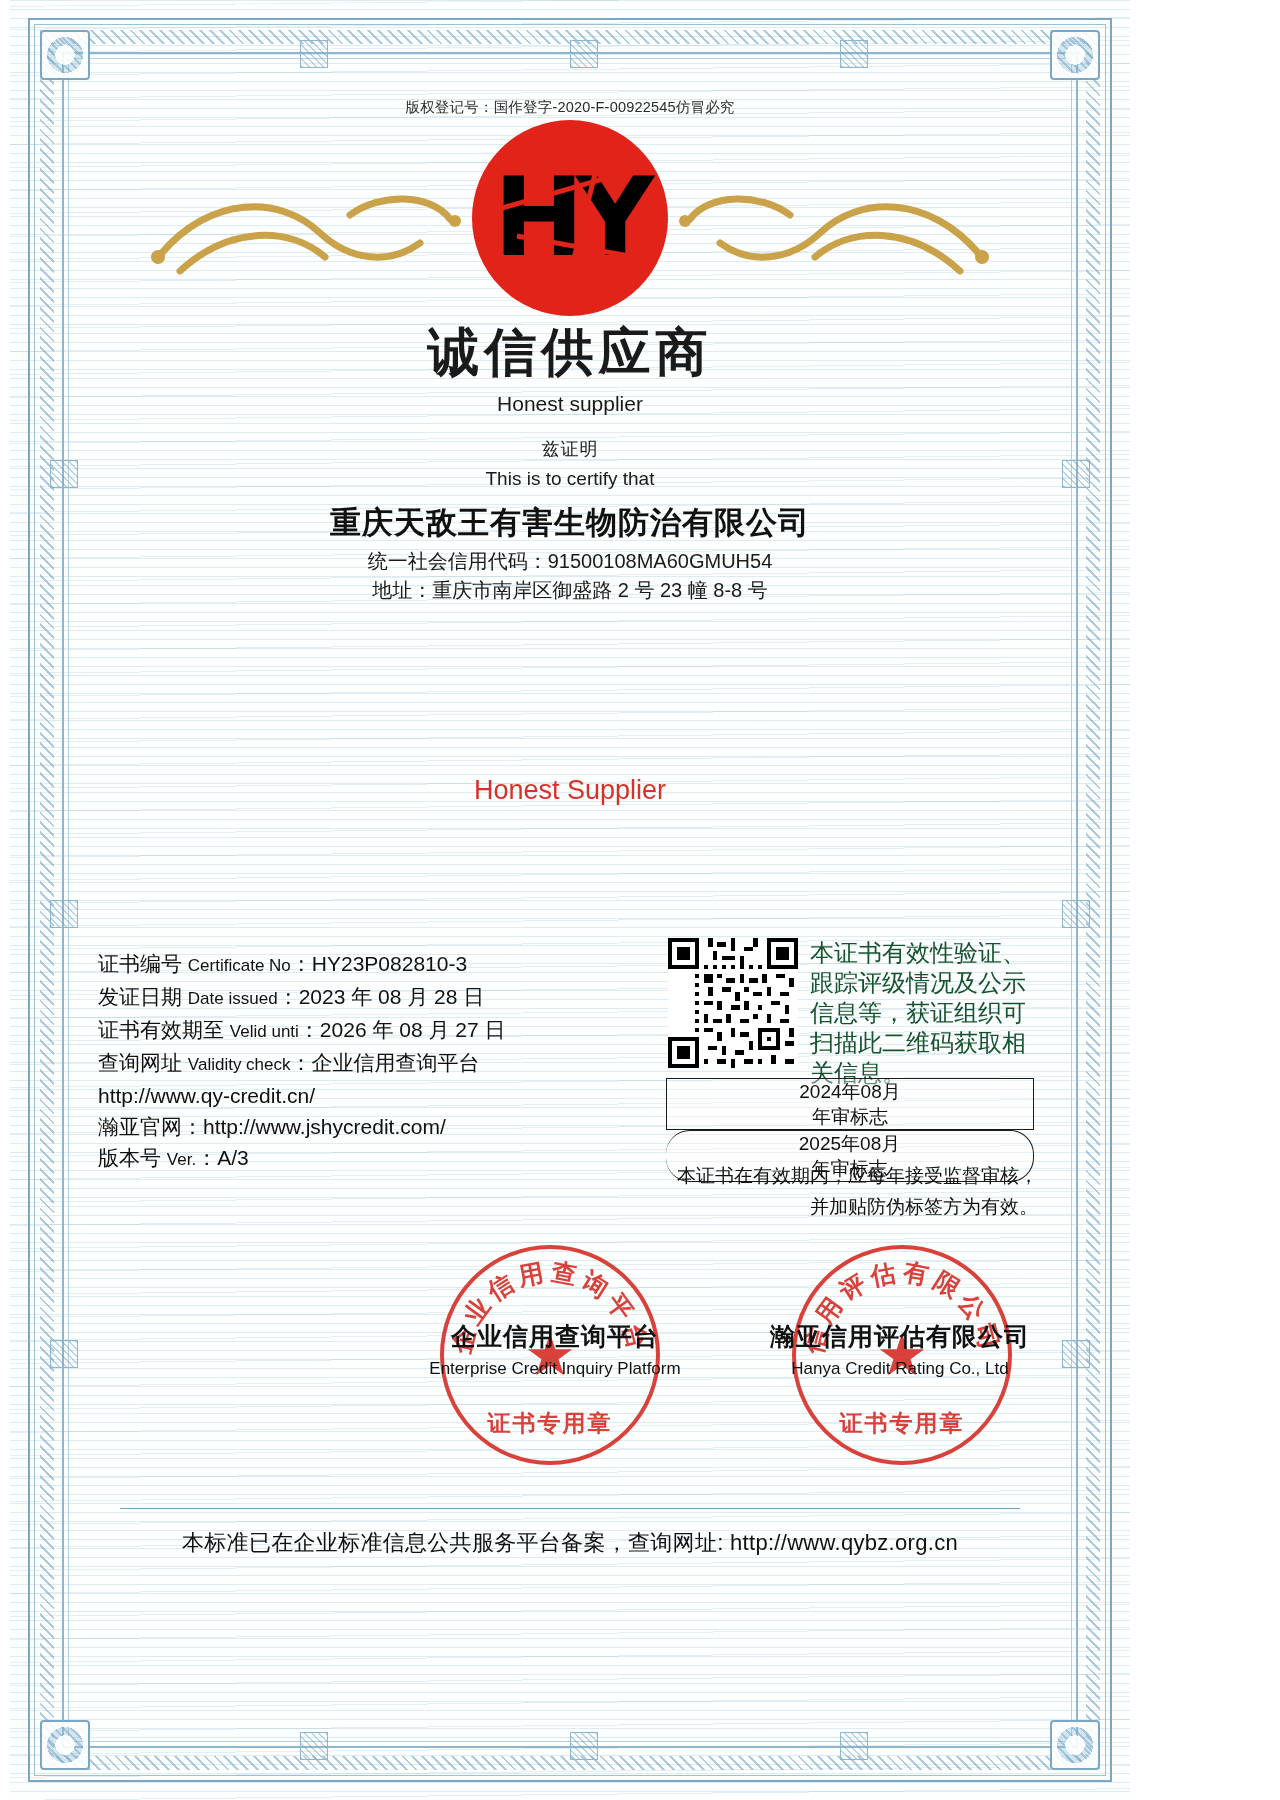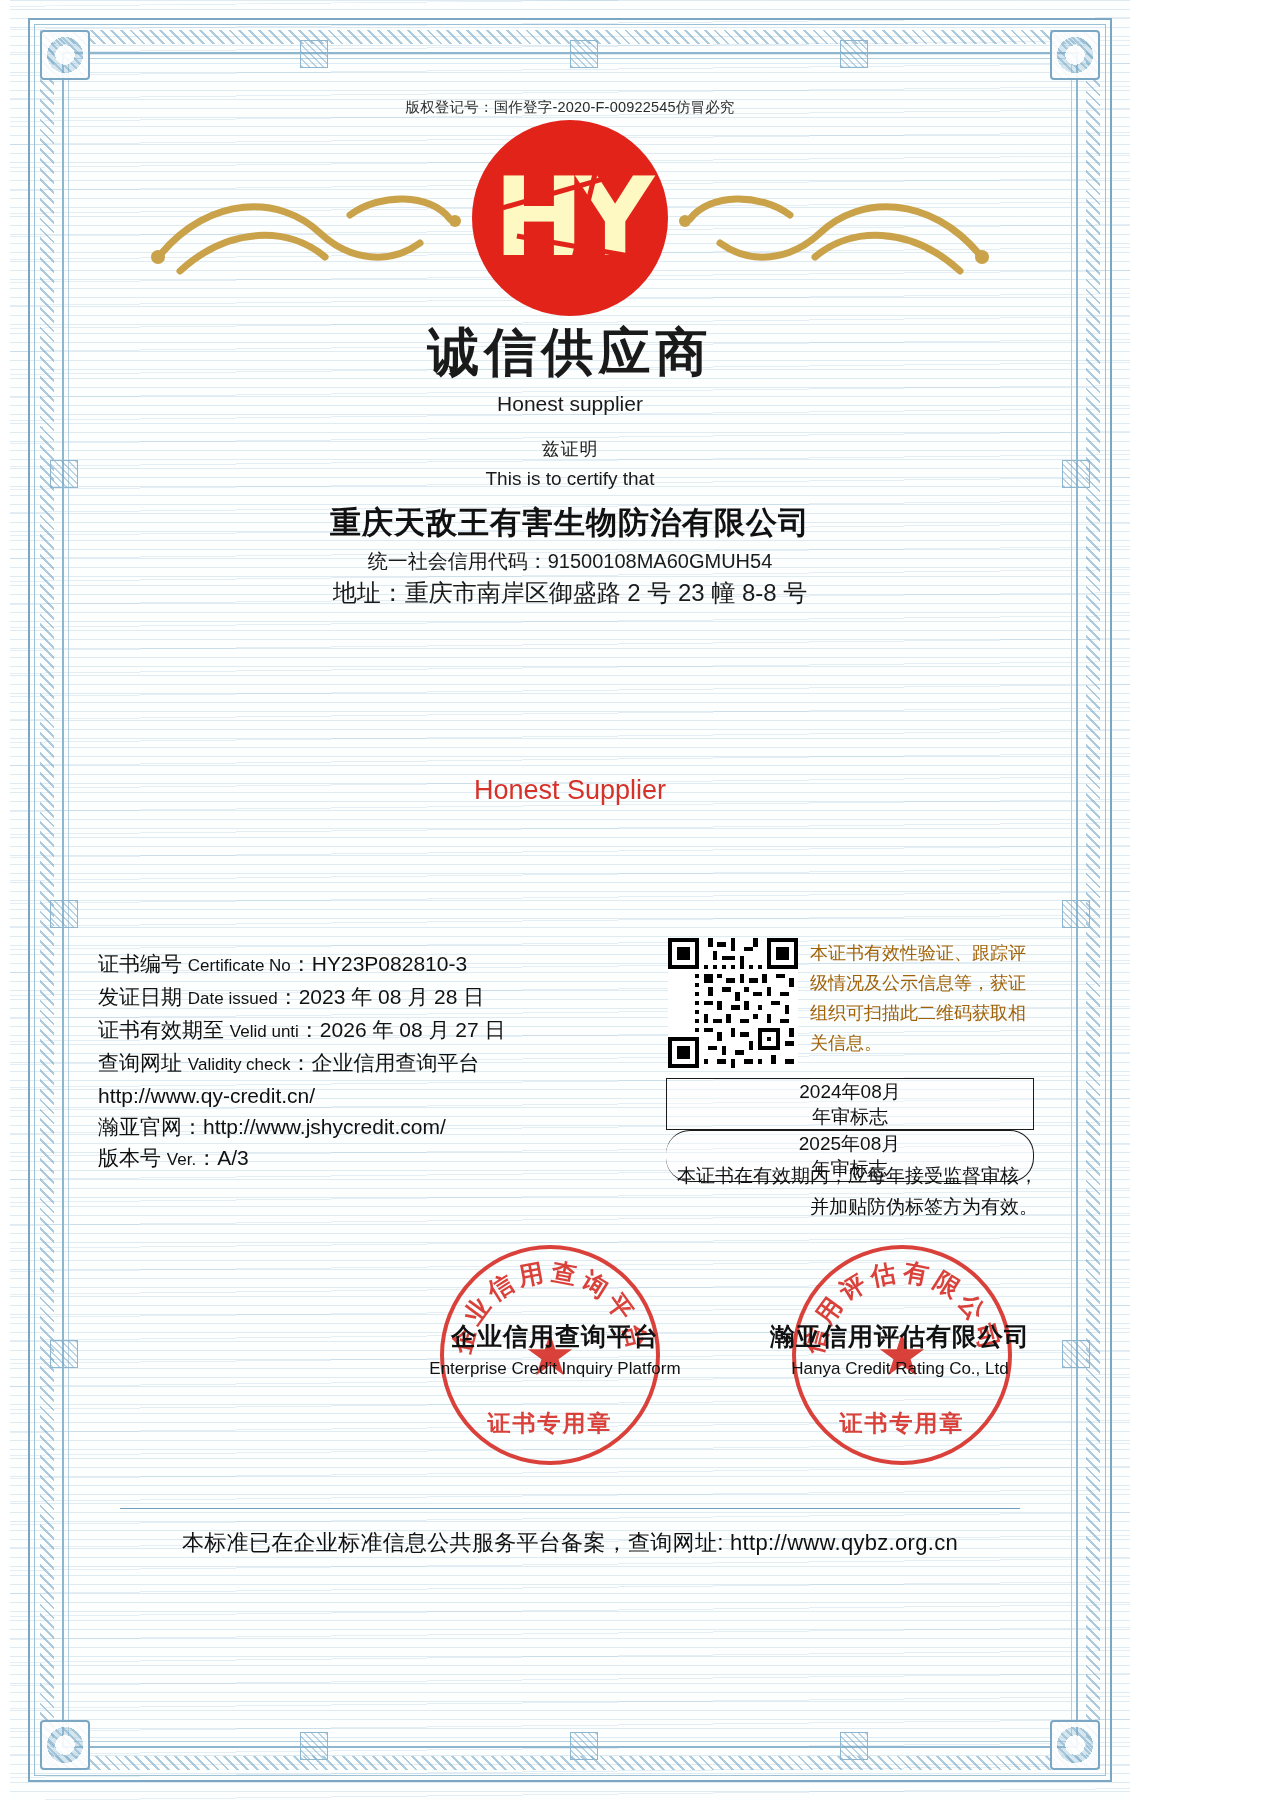--- a/index.html
+++ b/index.html
@@ -156,21 +156,21 @@
     border-radius: 50%;
     background: #e2231a;
     display: flex;
     align-items: center;
     justify-content: center;
   }
   .logo-badge .hy {
     font-family: "DejaVu Sans", sans-serif;
     font-weight: bold;
     font-size: 108px;
-    color: #fef9c3;
+    color: #000000;
     letter-spacing: -8px;
     line-height: 1;
     position: relative;
   }
   .logo-crack {
     position: absolute;
     background: #e2231a;
   }
 
   .title-cn {
@@ -224,21 +224,21 @@
     width: 100%;
     text-align: center;
     font-size: 20px;
     color: #1a1a1a;
   }
   .address {
     position: absolute;
     top: 577px;
     width: 100%;
     text-align: center;
-    font-size: 24px;
+    font-size: 20px;
     color: #1a1a1a;
   }
 
   .award-cn {
     position: absolute;
     top: 718px;
     width: 100%;
     text-align: center;
     font-size: 44px;
     font-weight: bold;
@@ -284,23 +284,23 @@
     background: #fff;
   }
   .qr-box canvas, .qr-box .qr {
     width: 130px; height: 130px;
   }
   .qr-note {
     position: absolute;
     left: 800px;
     top: 938px;
     width: 225px;
-    font-size: 18px;
+    font-size: 24px;
     line-height: 30px;
-    color: #a16207;
+    color: #14532d;
   }
 
   .annual-row {
     position: absolute;
     left: 656px;
     top: 1078px;
     width: 368px;
     display: flex;
     flex-direction: column;
   }

